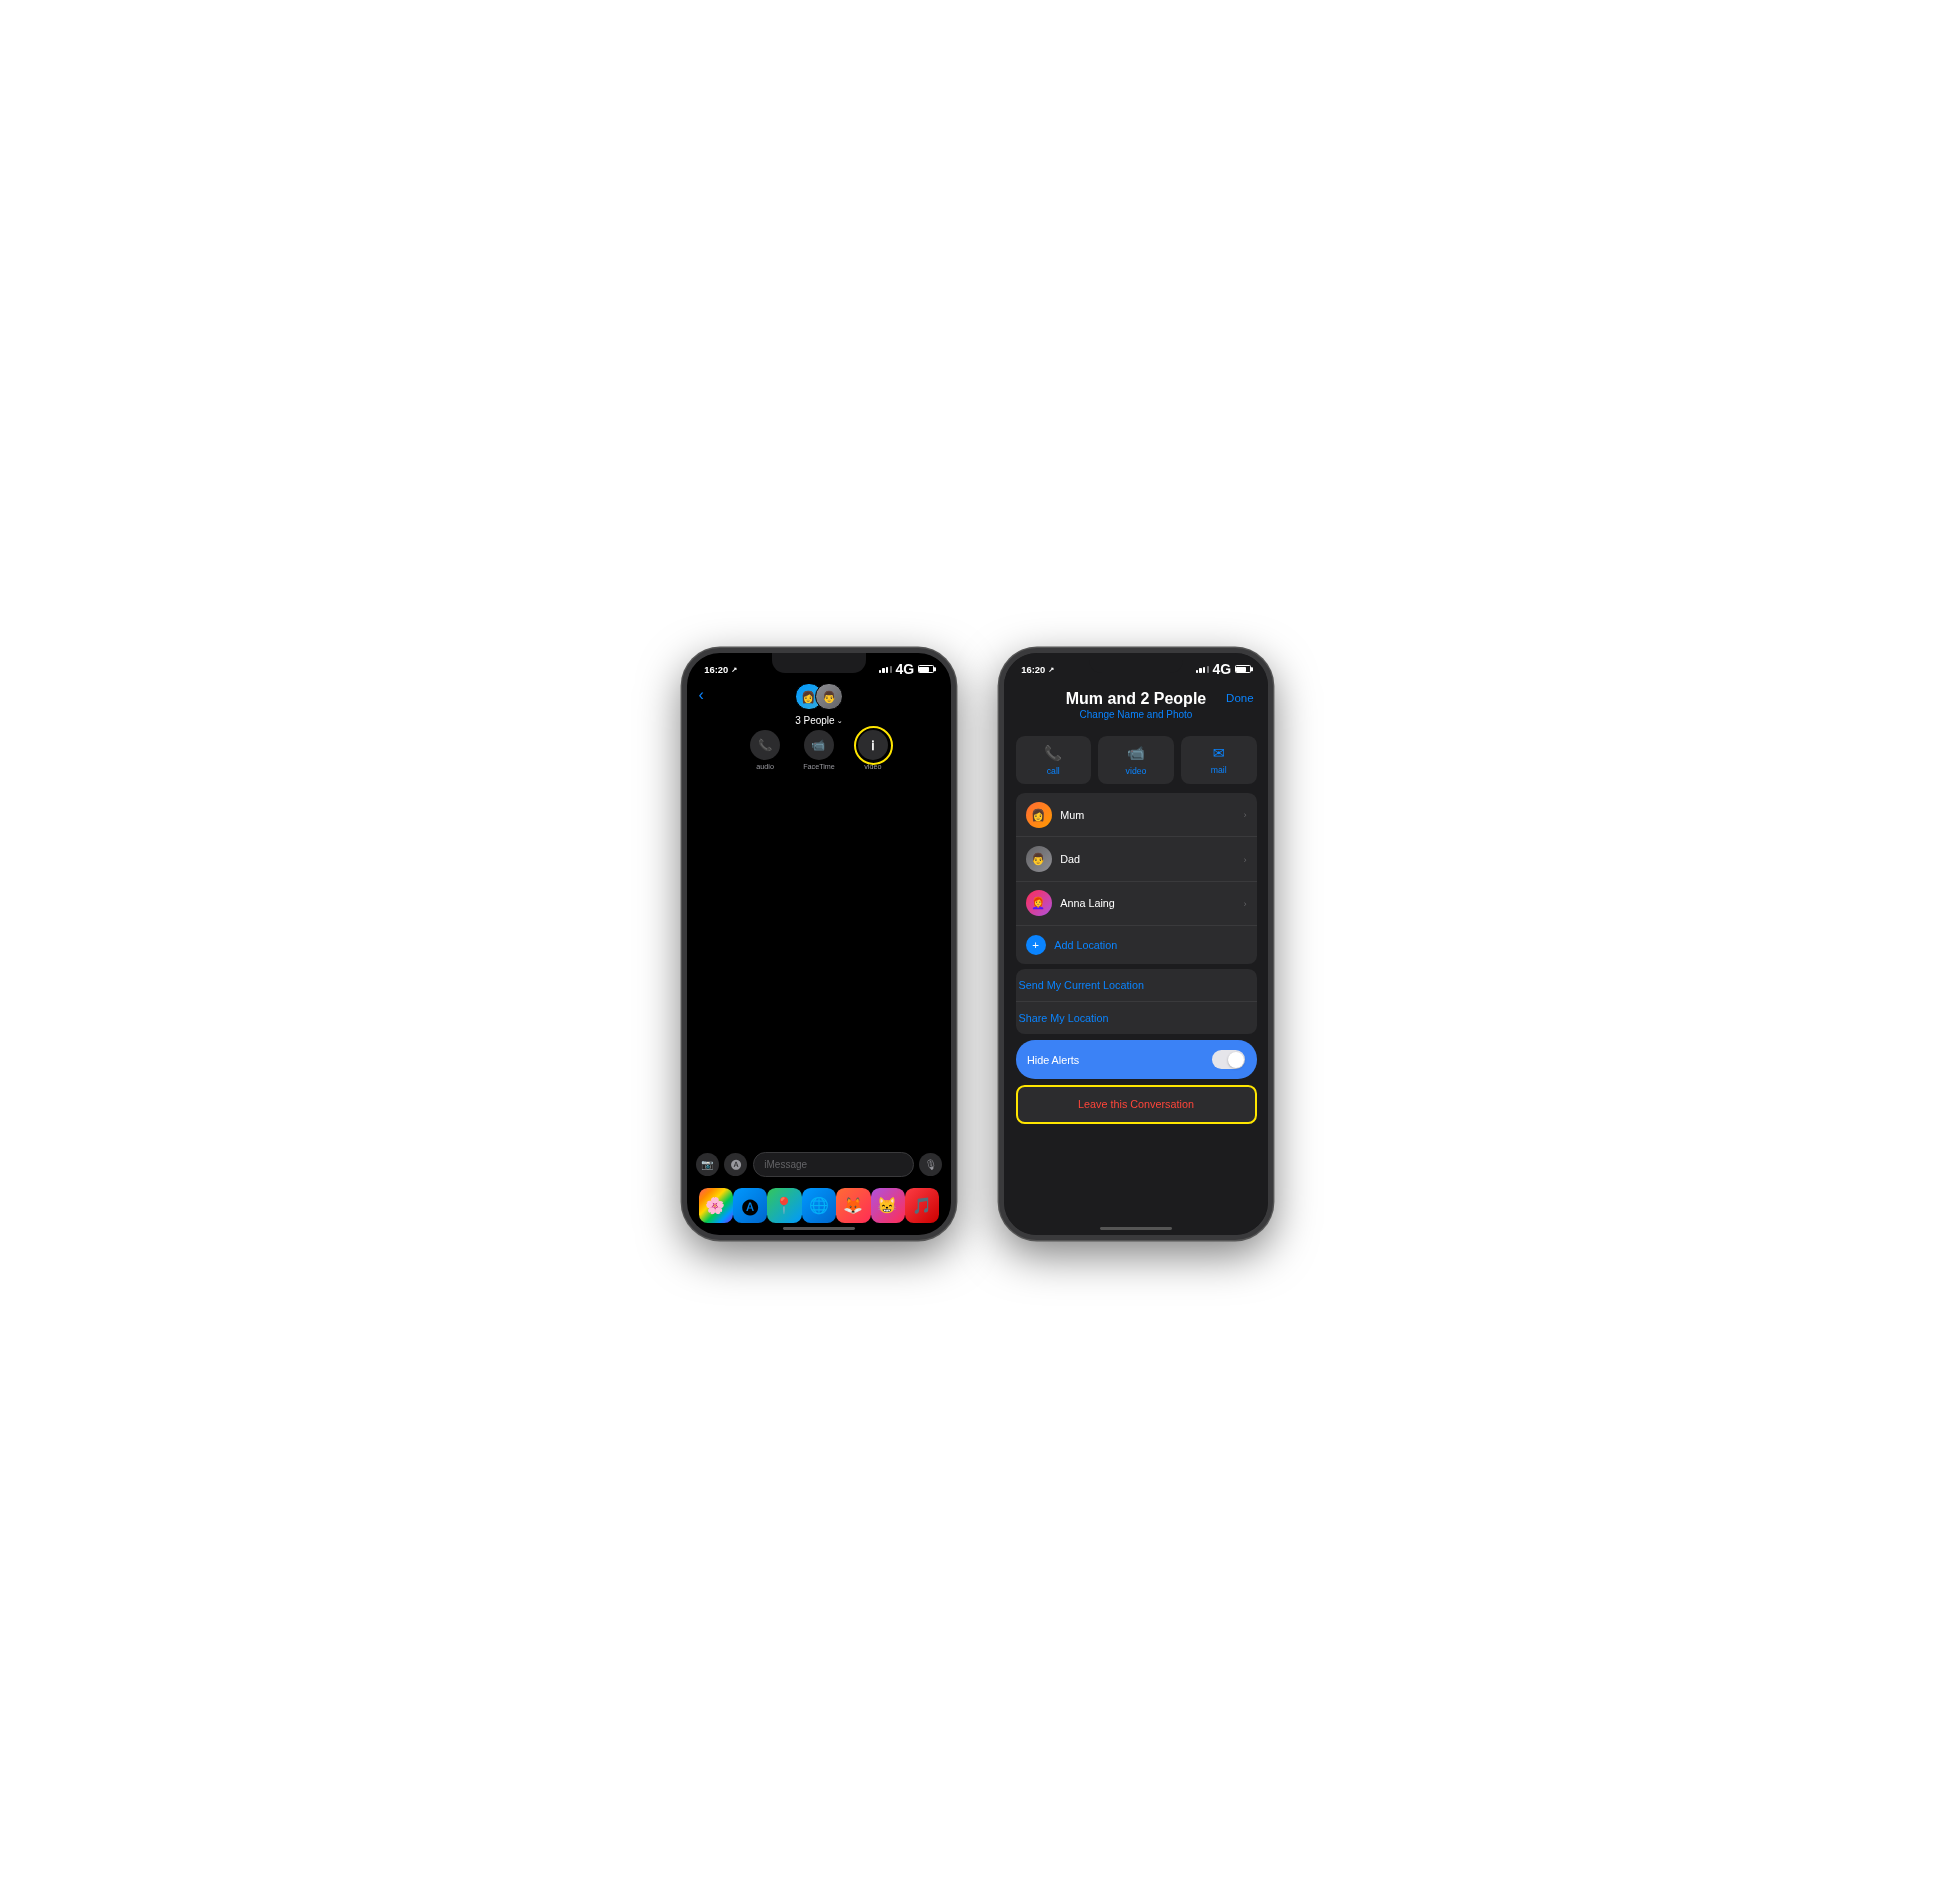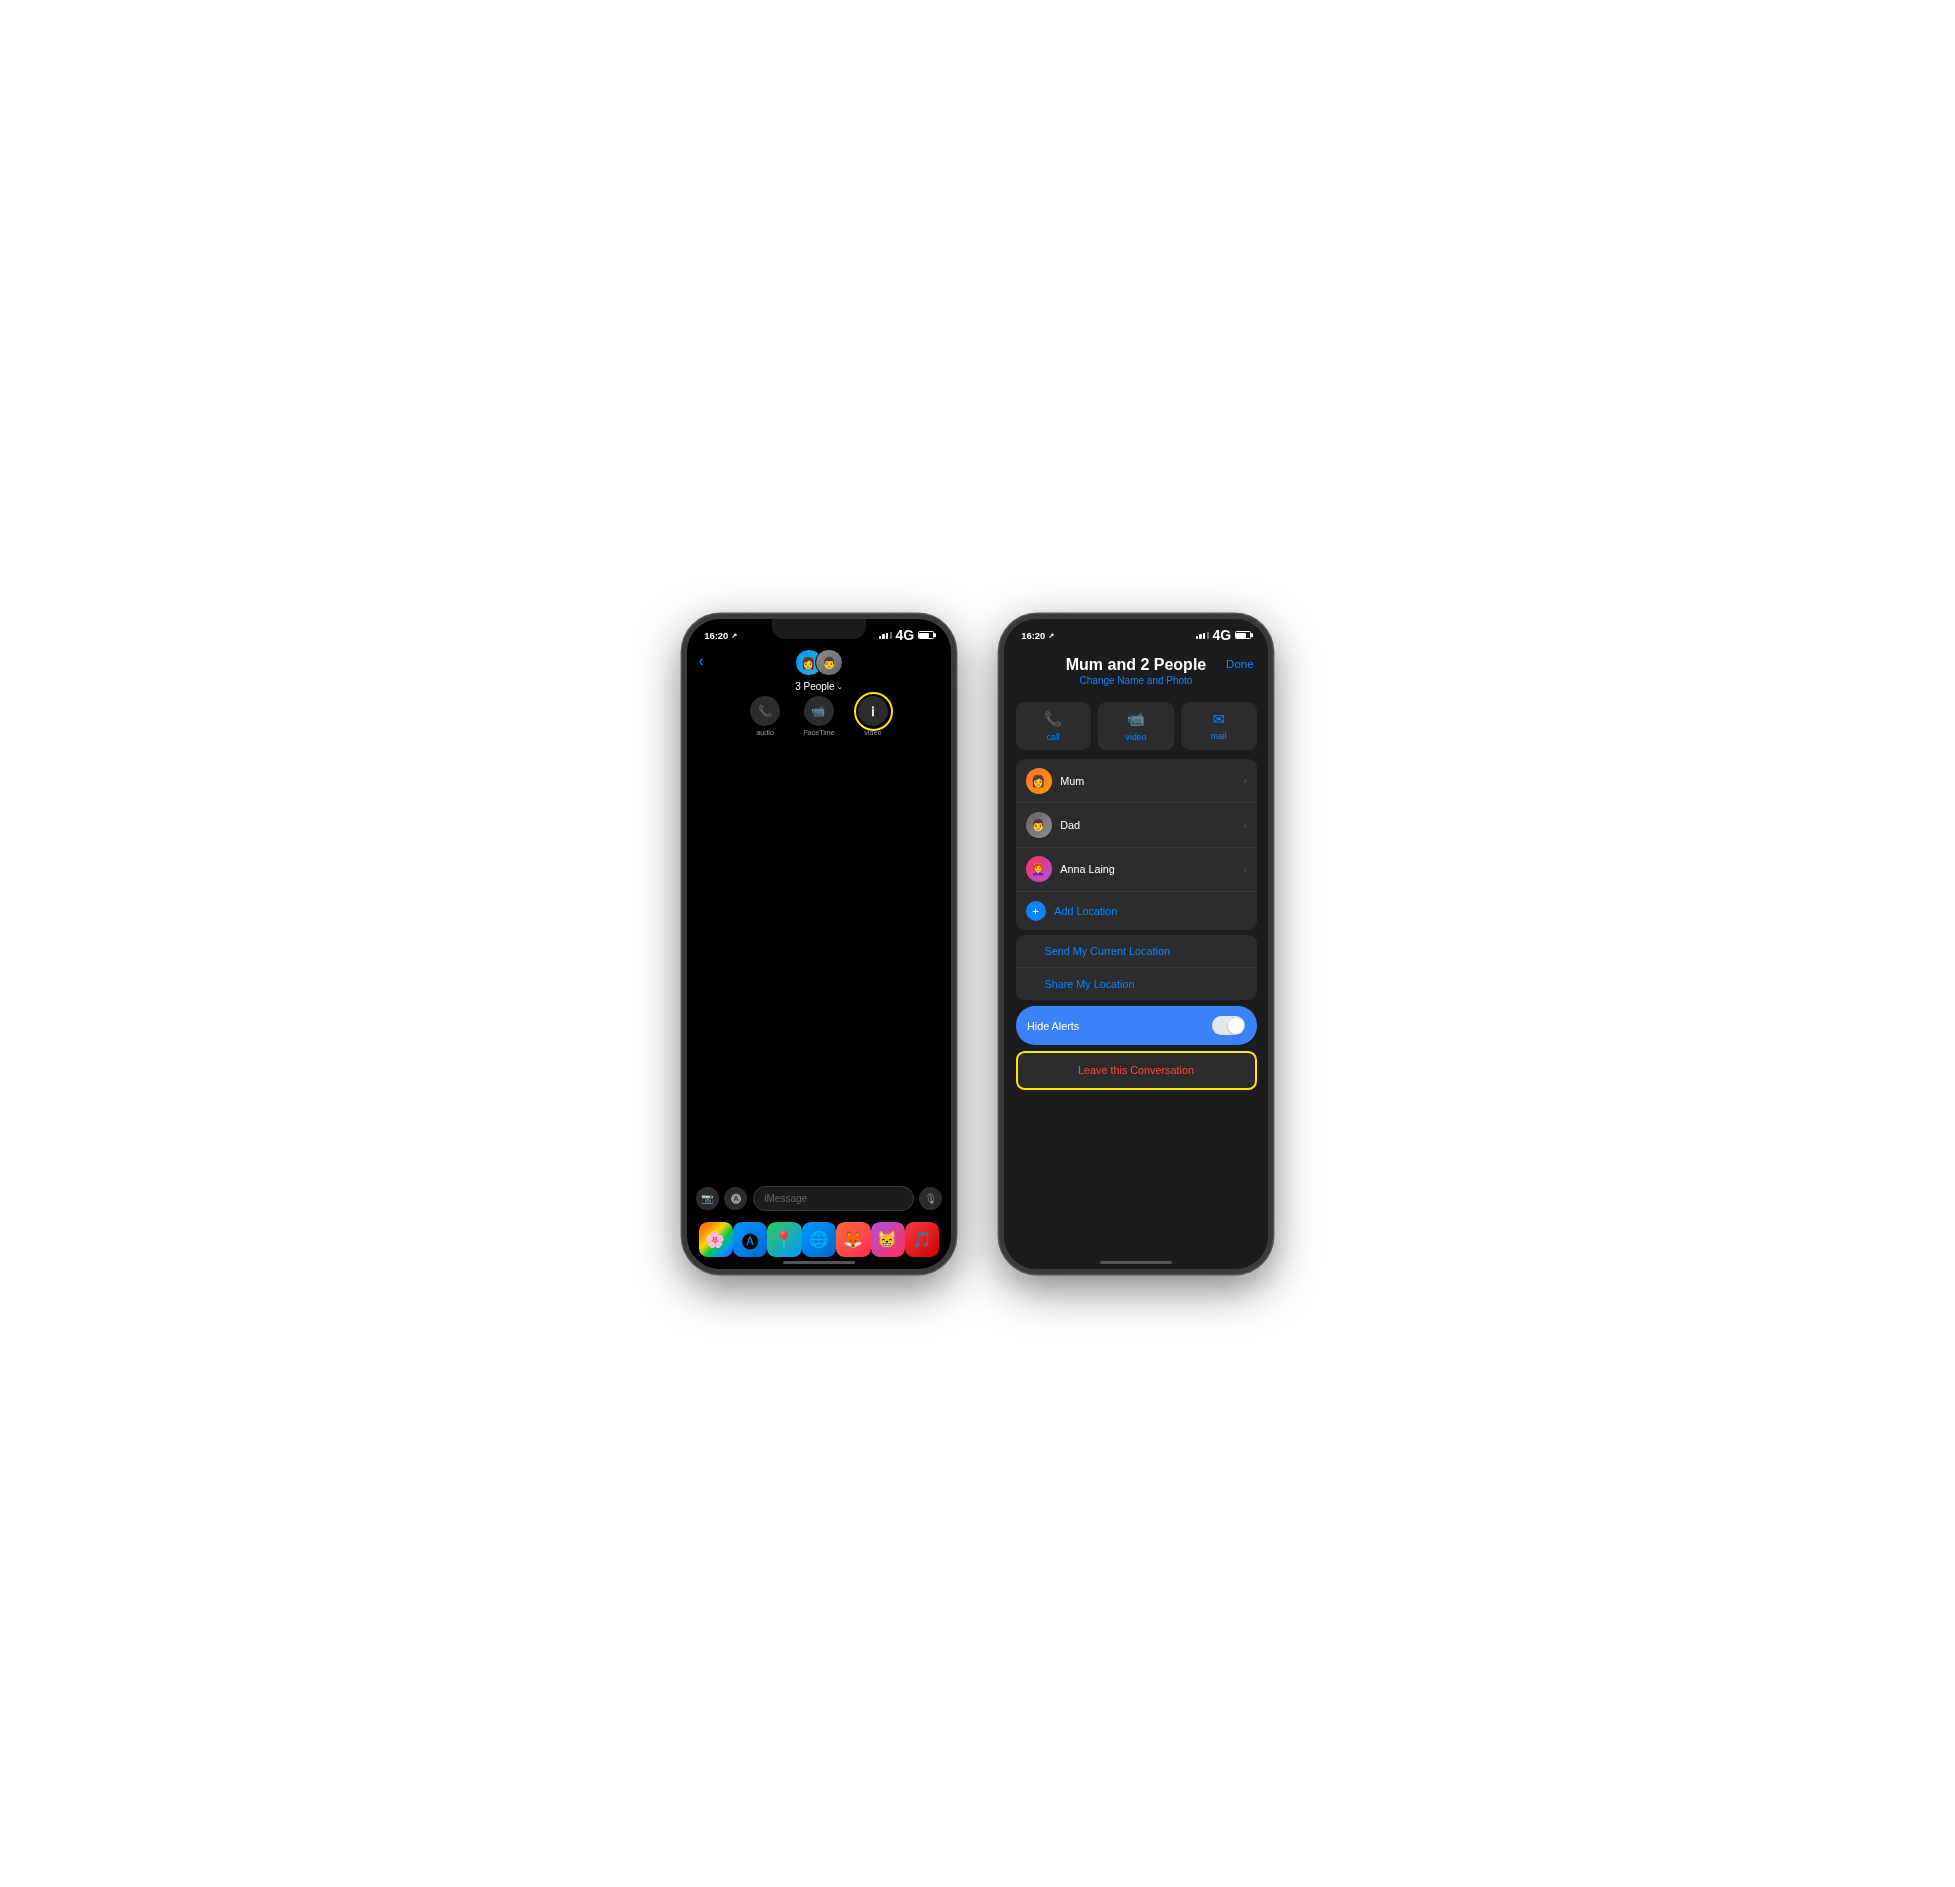--- a/index.html
+++ b/index.html
@@ -14,21 +14,21 @@
     }
     .scene {
       display: flex;
       gap: 43px;
       align-items: center;
     }
 
     
     .phone {
       width: 274px;
-      height: 660px;
+      height: 592px;
       background: #1c1c1e;
       border-radius: 38px;
       border: 5.8px solid #3a3a3c;
       position: relative;
       overflow: hidden;
       box-shadow: 0 0 0 1.4px #555, 0 14.4px 43px rgba(0,0,0,0.5);
     }
     .phone::before {
       content: '';
       position: absolute;
@@ -369,21 +369,21 @@
     }
     .add-contact-label { color: #0a84ff; font-size: 10.8px; }
 
     .location-section {
       margin: 0 11.5px 5.8px;
       background: #2c2c2e;
       border-radius: 8.7px;
       overflow: hidden;
     }
     .location-row {
-      padding: 10px 29px;
+      padding: 10px 3px;
       color: #0a84ff;
       font-size: 10.8px;
       border-bottom: 0.4px solid #3a3a3c;
     }
     .location-row:last-child { border-bottom: none; }
 
     .alerts-section {
       margin: 0 11.5px 5.8px;
       background: #3b82f6;
       border-radius: 19px;

